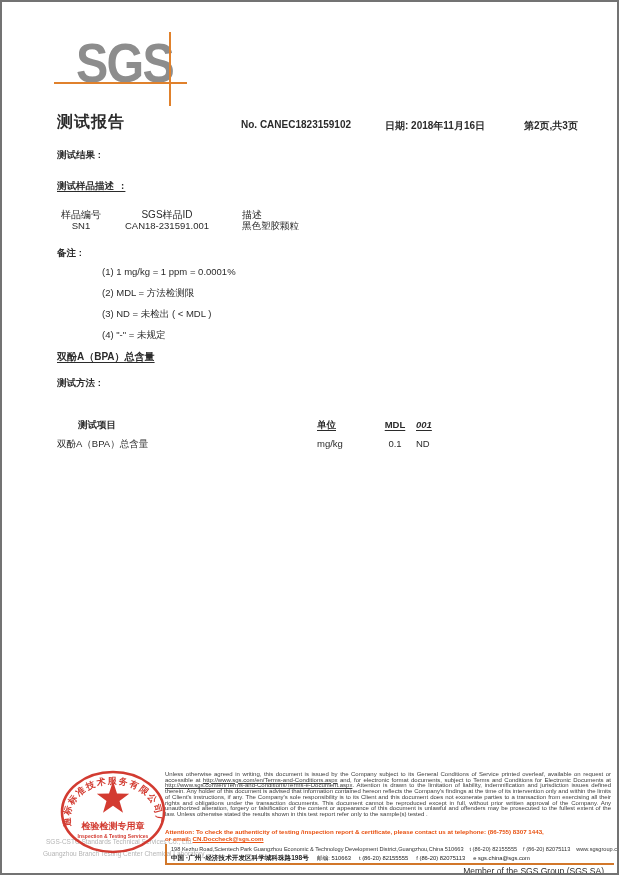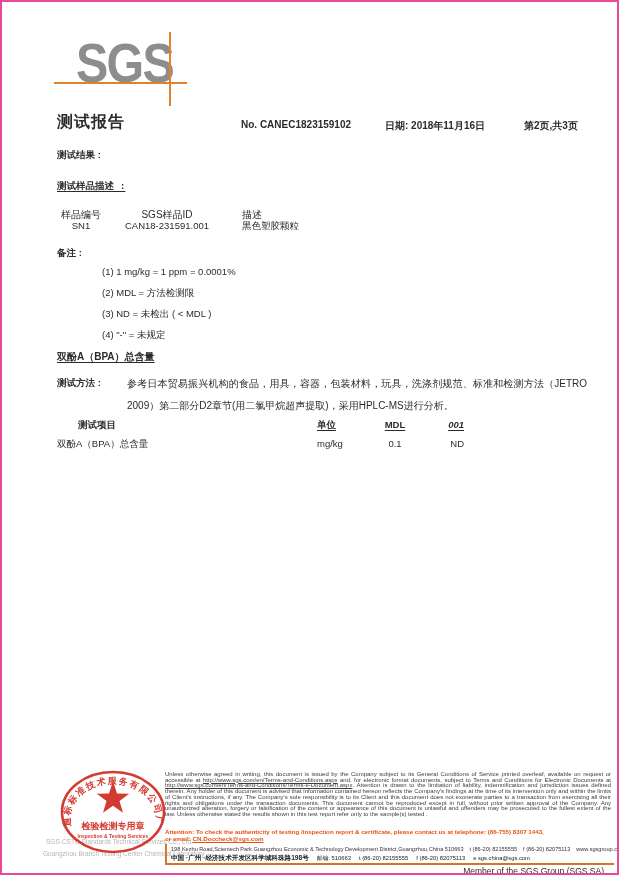--- a/index.html
+++ b/index.html
@@ -1,19 +1,19 @@
 <!DOCTYPE html>
 <html><head>
 <meta charset="utf-8">
 <style>
   * { margin:0; padding:0; box-sizing:border-box; }
   html,body { background:#e9e9e9; }
   .page {
     position:relative; width:619px; height:875px; margin:0 auto;
-    background:#ffffff; border:2px solid #ec4899; overflow:hidden;
+    background:#ffffff; border:2px solid #737373; overflow:hidden;
     font-family:"Liberation Sans","DejaVu Sans",sans-serif; color:#2b2b2b;
   }
   .abs { position:absolute; }
 
   
   .logo-letters { left:74px; top:34px; font-size:55px; line-height:1; font-weight:800;
     color:#8d8d8d; letter-spacing:-2px; transform:scaleX(0.88); transform-origin:left top; }
   .logo-hline { left:52px; top:80px; width:133px; height:2px; background:#e0812c; }
   .logo-vline { left:167px; top:30px; width:2px; height:74px; background:#e0812c; }
 
@@ -46,21 +46,21 @@
   .method-text  { left:125px; top:371px; width:460px; font-size:10px; line-height:22px;
     text-align:justify; }
 
   
   .rt-head { top:417px; font-size:9.5px; font-weight:700; }
   .rt-head .u { text-decoration:underline; text-underline-offset:2px; }
   .rt-row  { top:436px; font-size:9.5px; }
   .rt-c1 { left:55px; } .rt-c1h { left:76px; }
   .rt-c2 { left:315px; width:48px; text-align:left; }
   .rt-c3 { left:369px; width:48px; text-align:center; }
-  .rt-c4 { left:414px; width:48px; text-align:right; }
+  .rt-c4 { left:414px; width:48px; text-align:left; }
   .italic { font-style:italic; }
 
   
   .company-line1 { left:44px; top:836px; font-size:6.5px; color:#b5b5b5; white-space:nowrap; }
   .company-line2 { left:41px; top:848px; font-size:6.5px; color:#b5b5b5; white-space:nowrap; }
 
   .stamp { left:55px; top:766px; width:112px; height:92px; opacity:.92; }
 
   .disclaimer { left:163px; top:770px; width:446px; font-size:6px; line-height:5.7px;
     text-align:justify; color:#3d3d3d; }
@@ -108,21 +108,20 @@
   </div>
 
   <div class="abs notes-label">备注 :</div>
   <div class="abs note note1">(1) 1 mg/kg = 1 ppm = 0.0001%</div>
   <div class="abs note note2">(2) MDL = 方法检测限</div>
   <div class="abs note note3">(3) ND = 未检出 ( &lt; MDL )</div>
   <div class="abs note note4">(4) "-" = 未规定</div>
 
   <div class="abs bpa-title">双酚A（BPA）总含量</div>
   <div class="abs method-label">测试方法 :</div>
-  <div class="abs method-text">参考日本贸易振兴机构的食品，用具，容器，包装材料，玩具，洗涤剂规范、标准和检测方法（JETRO 2009）第二部分D2章节(用二氯甲烷超声提取)，采用HPLC-MS进行分析。</div>
 
   <div>
     <div class="abs rt-head rt-c1h u">测试项目</div>
     <div class="abs rt-head rt-c2"><span class="u">单位</span></div>
     <div class="abs rt-head rt-c3"><span class="u">MDL</span></div>
     <div class="abs rt-head rt-c4"><span class="u italic">001</span></div>
     <div>
       <div class="abs rt-row rt-c1">双酚A（BPA）总含量</div>
       <div class="abs rt-row rt-c2">mg/kg</div>
       <div class="abs rt-row rt-c3">0.1</div>

